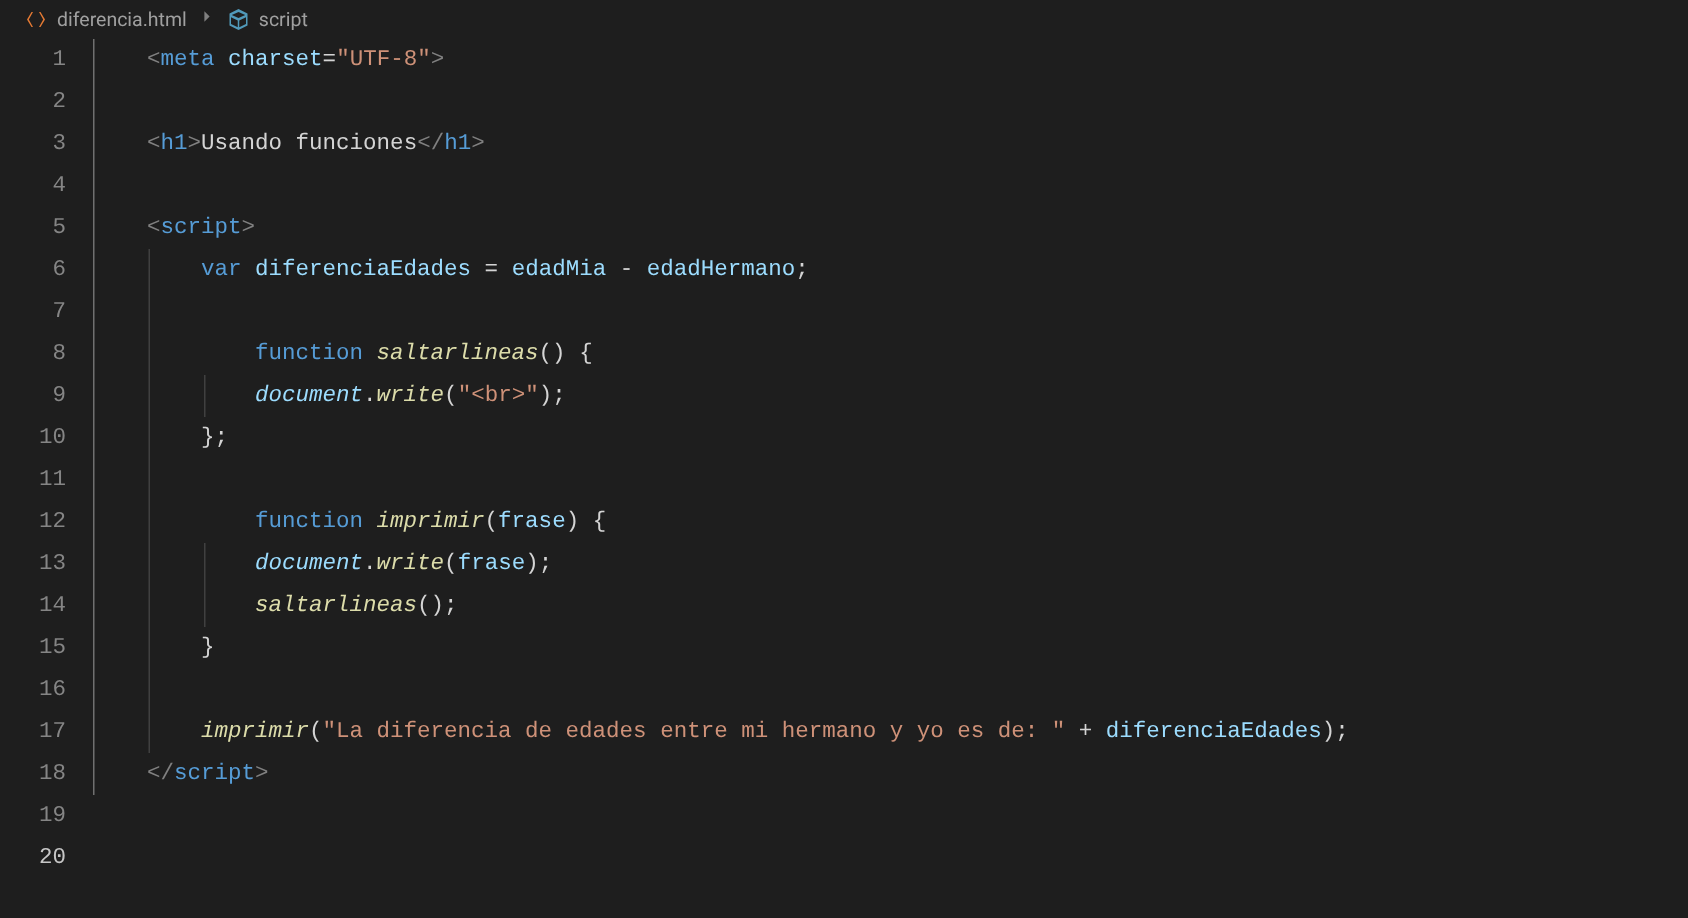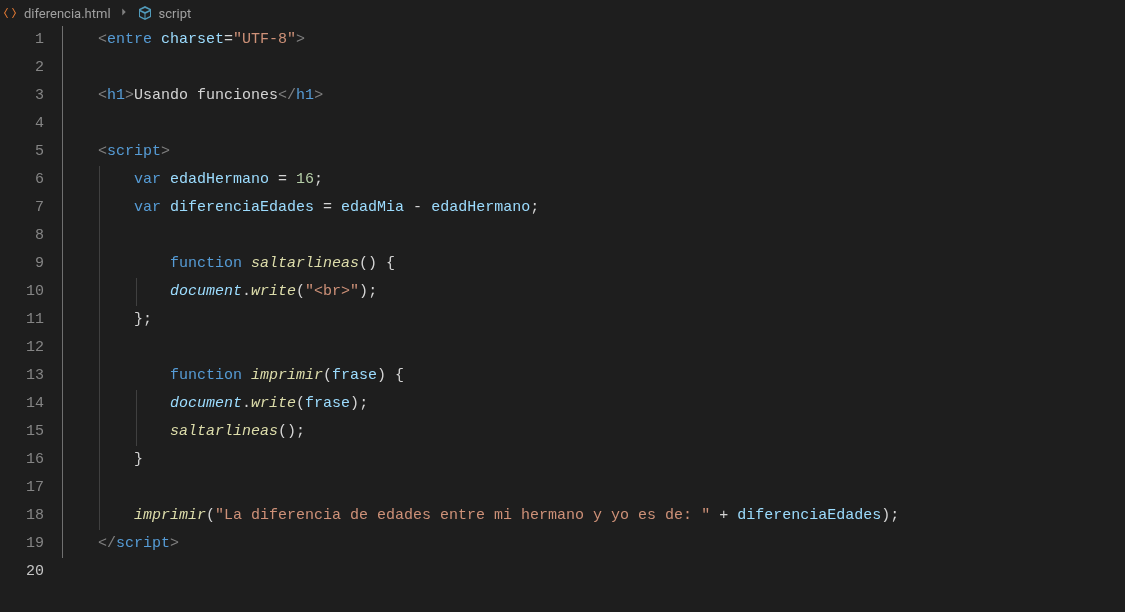--- a/index.html
+++ b/index.html
@@ -9,21 +9,21 @@
     font-size: 15px;
     color: #d4d4d4;
     width: 1125px;
     height: 612px;
     overflow: hidden;
   }
   .breadcrumb {
     height: 26px;
     display: flex;
     align-items: center;
-    padding: 0 2px;
+    padding: 0 16px;
     font-family: -apple-system, BlinkMacSystemFont, "Segoe UI", Roboto, sans-serif;
     font-size: 13px;
     color: #a0a0a0;
     gap: 6px;
   }
   .breadcrumb .sep { color: #808080; }
   .icon-svg { display: inline-flex; align-items: center; }
   .editor {
     display: flex;
     height: calc(100% - 26px);
@@ -111,32 +111,31 @@
       <div class="ln">14</div>
       <div class="ln">15</div>
       <div class="ln">16</div>
       <div class="ln">17</div>
       <div class="ln">18</div>
       <div class="ln">19</div>
       <div class="ln active">20</div>
     </div>
   <div class="code">
 
-    <div class="line"><span class="indent-guide guide-active" style="left:0"></span>    <span class="t-punc">&lt;</span><span class="t-tag">entre</span> <span class="t-attr">charset</span><span class="t-op">=</span><span class="t-str">"UTF-8"</span><span class="t-punc">&gt;</span></div>
+    <div class="line"><span class="indent-guide guide-active" style="left:0"></span>    <span class="t-punc">&lt;</span><span class="t-tag">meta</span> <span class="t-attr">charset</span><span class="t-op">=</span><span class="t-str">"UTF-8"</span><span class="t-punc">&gt;</span></div>
 
     <div class="line"><span class="indent-guide guide-active" style="left:0"></span></div>
 
     <div class="line"><span class="indent-guide guide-active" style="left:0"></span>    <span class="t-punc">&lt;</span><span class="t-tag">h1</span><span class="t-punc">&gt;</span><span class="t-text">Usando funciones</span><span class="t-punc">&lt;/</span><span class="t-tag">h1</span><span class="t-punc">&gt;</span></div>
 
     <div class="line"><span class="indent-guide guide-active" style="left:0"></span></div>
 
     <div class="line"><span class="indent-guide guide-active" style="left:0"></span>    <span class="t-punc">&lt;</span><span class="t-tag">script</span><span class="t-punc">&gt;</span></div>
 
 
-    <div class="line"><span class="indent-guide guide-active" style="left:0"></span><span class="indent-guide" style="left:37px"></span>        <span class="t-kw">var</span> <span class="t-var">edadHermano</span><span class="t-op"> = </span><span class="t-num">16</span><span class="t-brace">;</span></div>
 
     <div class="line"><span class="indent-guide guide-active" style="left:0"></span><span class="indent-guide" style="left:37px"></span>        <span class="t-kw">var</span> <span class="t-var">diferenciaEdades</span><span class="t-op"> = </span><span class="t-var">edadMia</span><span class="t-op"> - </span><span class="t-var">edadHermano</span><span class="t-brace">;</span></div>
 
     <div class="line"><span class="indent-guide guide-active" style="left:0"></span><span class="indent-guide" style="left:37px"></span></div>
 
     <div class="line"><span class="indent-guide guide-active" style="left:0"></span><span class="indent-guide" style="left:37px"></span>        <span class="t-fnkw">function</span> <span class="t-fn">saltarlineas</span><span class="t-brace">()</span><span class="t-brace"> {</span></div>
 
     <div class="line"><span class="indent-guide guide-active" style="left:0"></span><span class="indent-guide" style="left:37px"></span><span class="indent-guide" style="left:74px"></span>            <span class="t-obj">document</span><span class="t-brace">.</span><span class="t-fn">write</span><span class="t-brace">(</span><span class="t-str">"&lt;br&gt;"</span><span class="t-brace">)</span><span class="t-brace">;</span></div>
 
     <div class="line"><span class="indent-guide guide-active" style="left:0"></span><span class="indent-guide" style="left:37px"></span>        <span class="t-brace">}</span><span class="t-brace">;</span></div>

